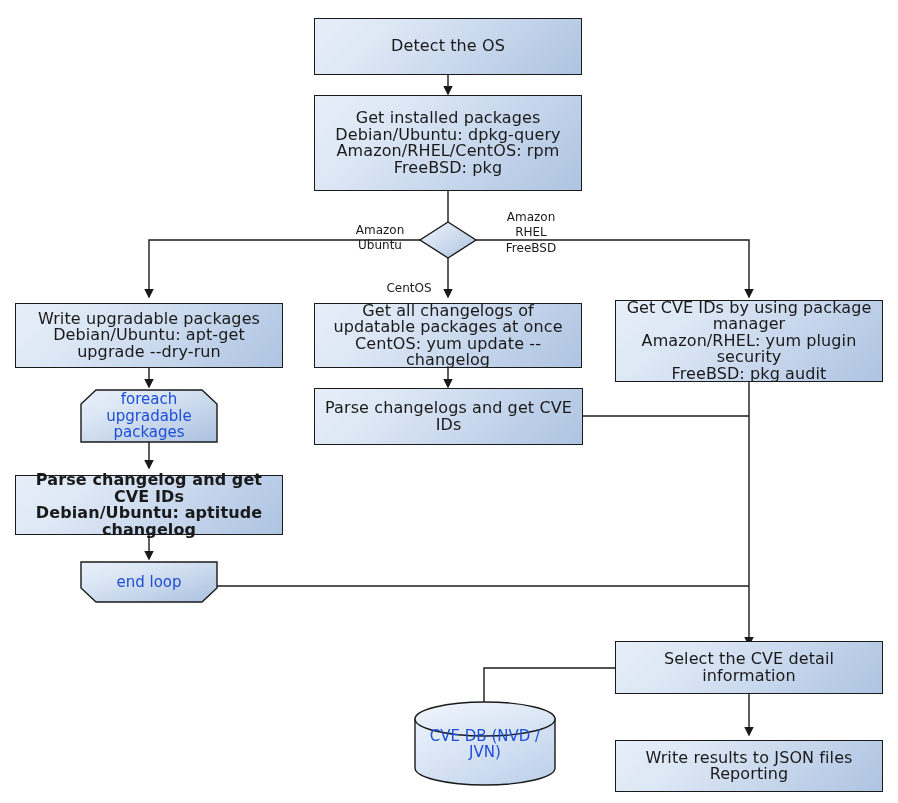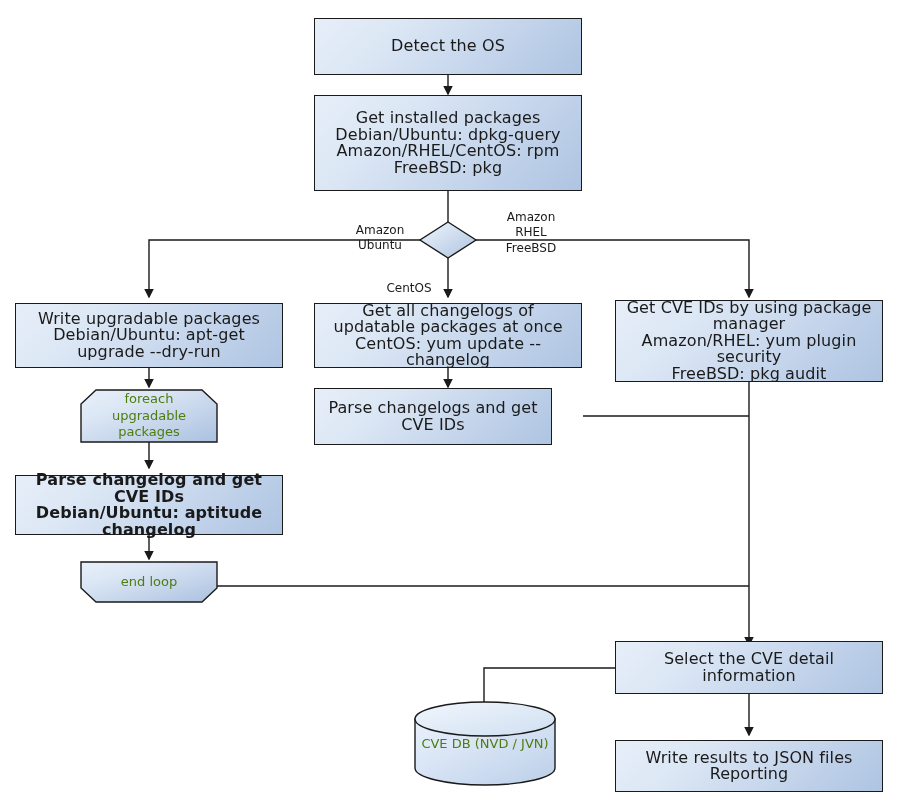--- a/index.html
+++ b/index.html
@@ -25,21 +25,21 @@
     border:1.4px solid #1a1a1a;
     background:linear-gradient(135deg,#e6eef8 0%,#dce7f5 28%,#c6d6ec 62%,#aec4e2 100%);
     white-space:pre-line;
     padding:2px 6px;
     letter-spacing:.1px;
   }
   .shape-label{
     position:absolute;
     display:flex;align-items:center;justify-content:center;
     text-align:center;
-    font-size:13px;line-height:16.5px;color:#4d7c0f;
+    font-size:15px;line-height:16.5px;color:#1d4ed8;
     white-space:pre-line;
     pointer-events:none;
   }
   .edge-label{
     position:absolute;
     font-size:12px;
     line-height:15.5px;
     color:#1a1a1a;
     text-align:center;
     white-space:pre-line;
@@ -149,21 +149,21 @@
 
   <div class="node" style="left:15px;top:475px;width:268px;height:60px;font-weight:bold;">
     <span>Parse changelog and get  CVE IDs
 Debian/Ubuntu: aptitude changelog</span>
   </div>
 
   <div class="shape-label" style="left:81px;top:562px;width:136px;height:40px;">
     <span>end loop</span>
   </div>
 
-  <div class="node" style="left:314px;top:388px;width:238px;height:57px;">
+  <div class="node" style="left:314px;top:388px;width:269px;height:57px;">
     <span>Parse changelogs and get CVE IDs</span>
   </div>
 
   <div class="node" style="left:615px;top:641px;width:268px;height:53px;">
     <span>Select the CVE detail information</span>
   </div>
 
   <div class="node" style="left:615px;top:740px;width:268px;height:52px;">
     <span>Write results to JSON files
 Reporting</span>

